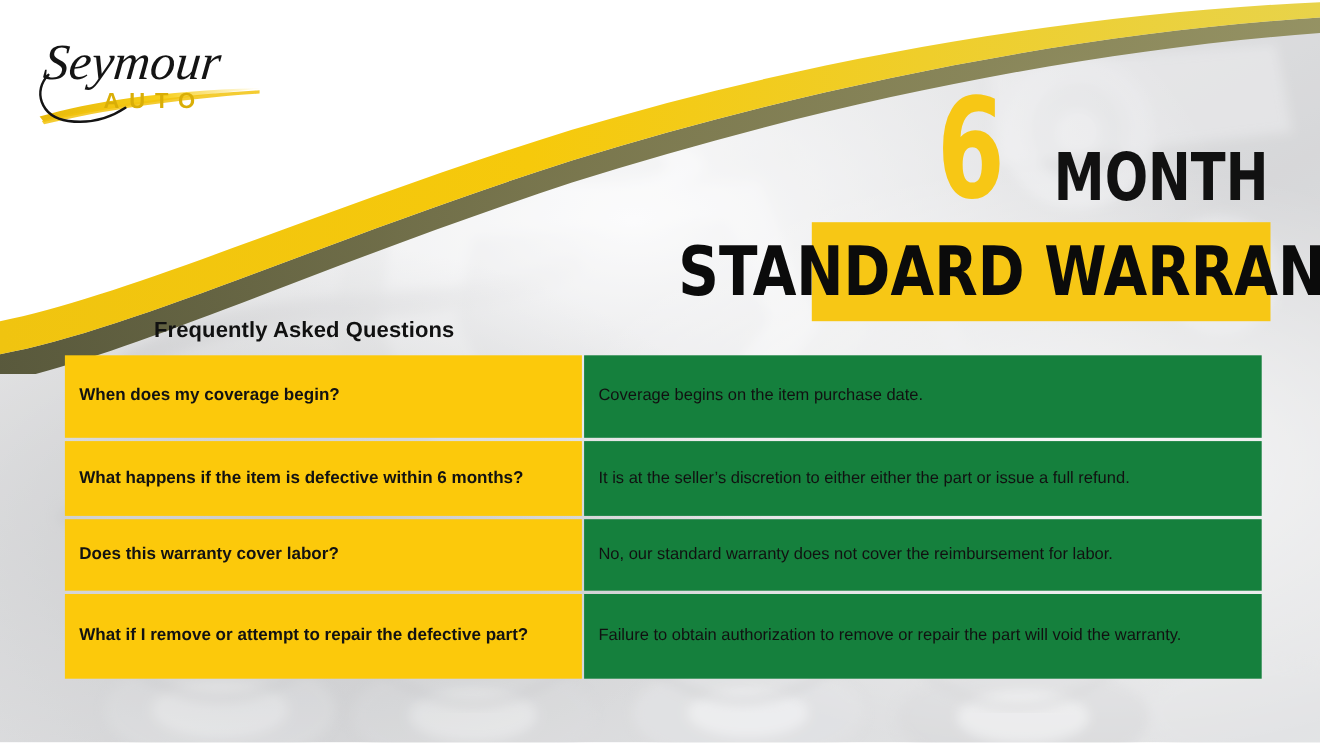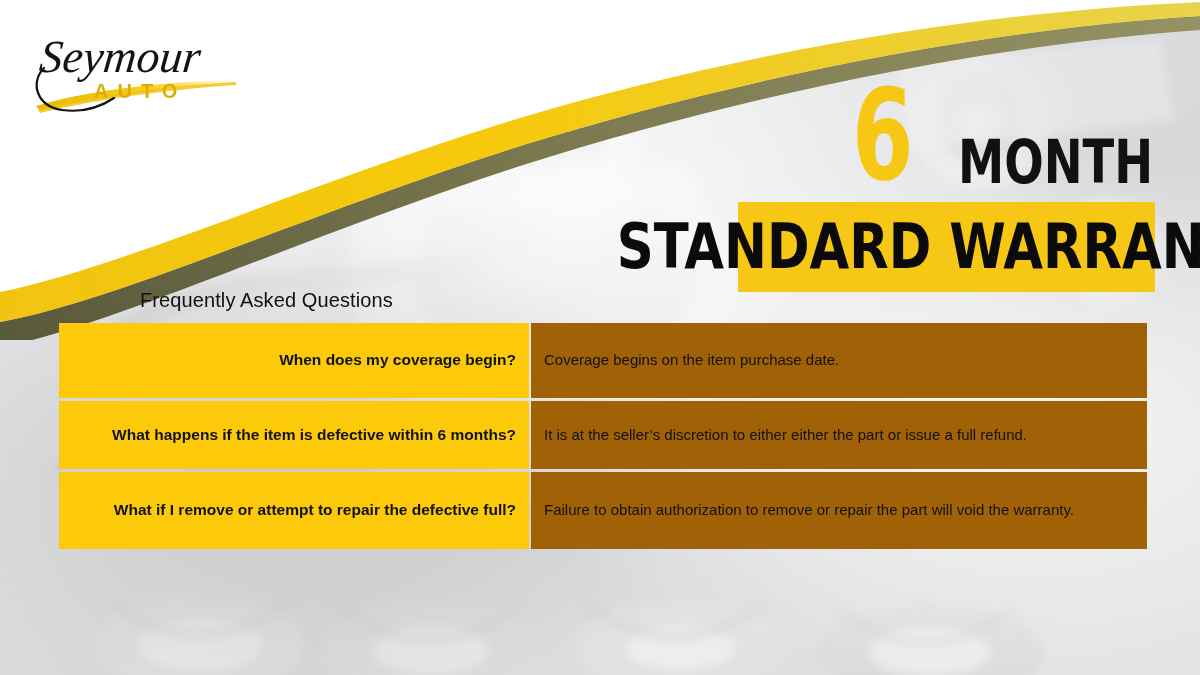--- a/index.html
+++ b/index.html
@@ -109,21 +109,21 @@
     letter-spacing: 0px;
     transform: scaleX(0.92);
     white-space: nowrap;
   }
 
   
   #faq-heading {
     position: absolute;
     left: 140px; top: 289px;
     font-size: 20px;
-    font-weight: 400;
+    font-weight: 700;
     color: #111111;
     letter-spacing: 0.1px;
   }
 
   #faq-table {
     position: absolute;
     left: 57px; top: 320px;
     width: 1092px;
     border-collapse: separate;
     border-spacing: 2px 3px;
@@ -133,24 +133,23 @@
     vertical-align: middle;
     padding: 10px 13px;
   }
   .q-cell {
     width: 470px;
     background: #FCC90B;
     color: #121212;
     font-size: 15.5px;
     font-weight: 700;
     line-height: 1.33;
-    text-align: right;
   }
   .a-cell {
-    background: #a16207;
+    background: #15803d;
     color: #111111;
     font-size: 15px;
     font-weight: 400;
     line-height: 1.35;
     text-align: justify;
     padding-left: 15px;
     padding-right: 14px;
   }
   .r0 td { height: 75px; }
   .r1 td { height: 68px; }
@@ -318,20 +317,24 @@
   <table id="faq-table">
     <tbody>
       <tr class="r0">
         <td class="q-cell">When does my coverage begin?</td>
         <td class="a-cell">Coverage begins on the item purchase date.</td>
       </tr>
       <tr class="r1">
         <td class="q-cell">What happens if the item is defective within 6 months?</td>
         <td class="a-cell">It is at the seller’s discretion to either either the part or issue a full refund.</td>
       </tr>
+      <tr class="r2">
+        <td class="q-cell">Does this warranty cover labor?</td>
+        <td class="a-cell">No, our standard warranty does not cover the reimbursement for labor.</td>
+      </tr>
       <tr class="r3">
-        <td class="q-cell">What if I remove or attempt to repair the defective full?</td>
+        <td class="q-cell">What if I remove or attempt to repair the defective part?</td>
         <td class="a-cell">Failure to obtain authorization to remove or repair the part will void the warranty.</td>
       </tr>
     </tbody>
   </table>
 
 </div>
 
 </body></html>

